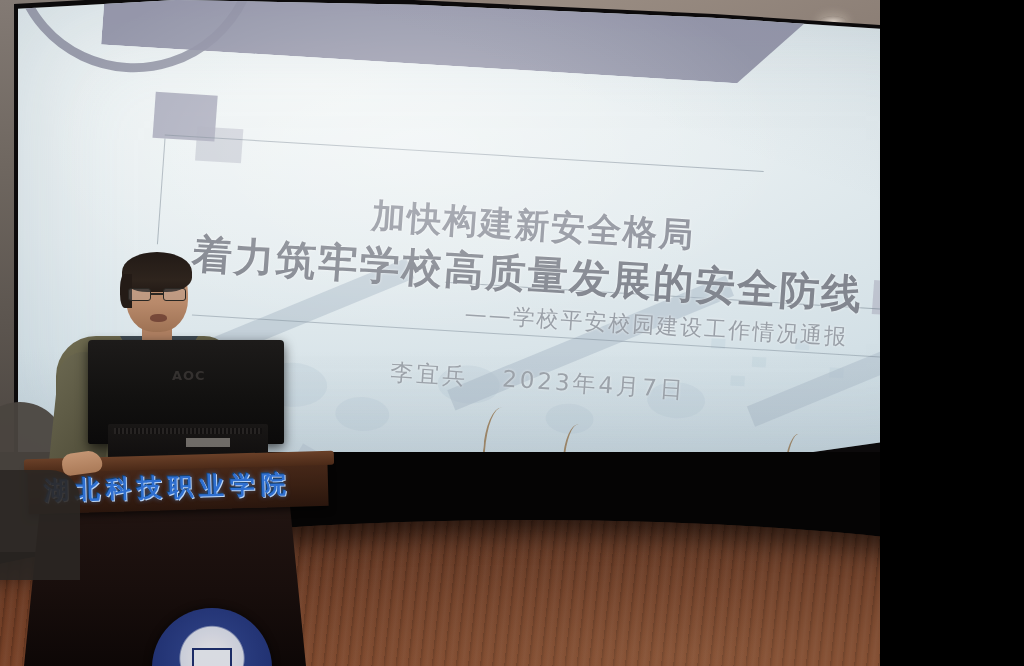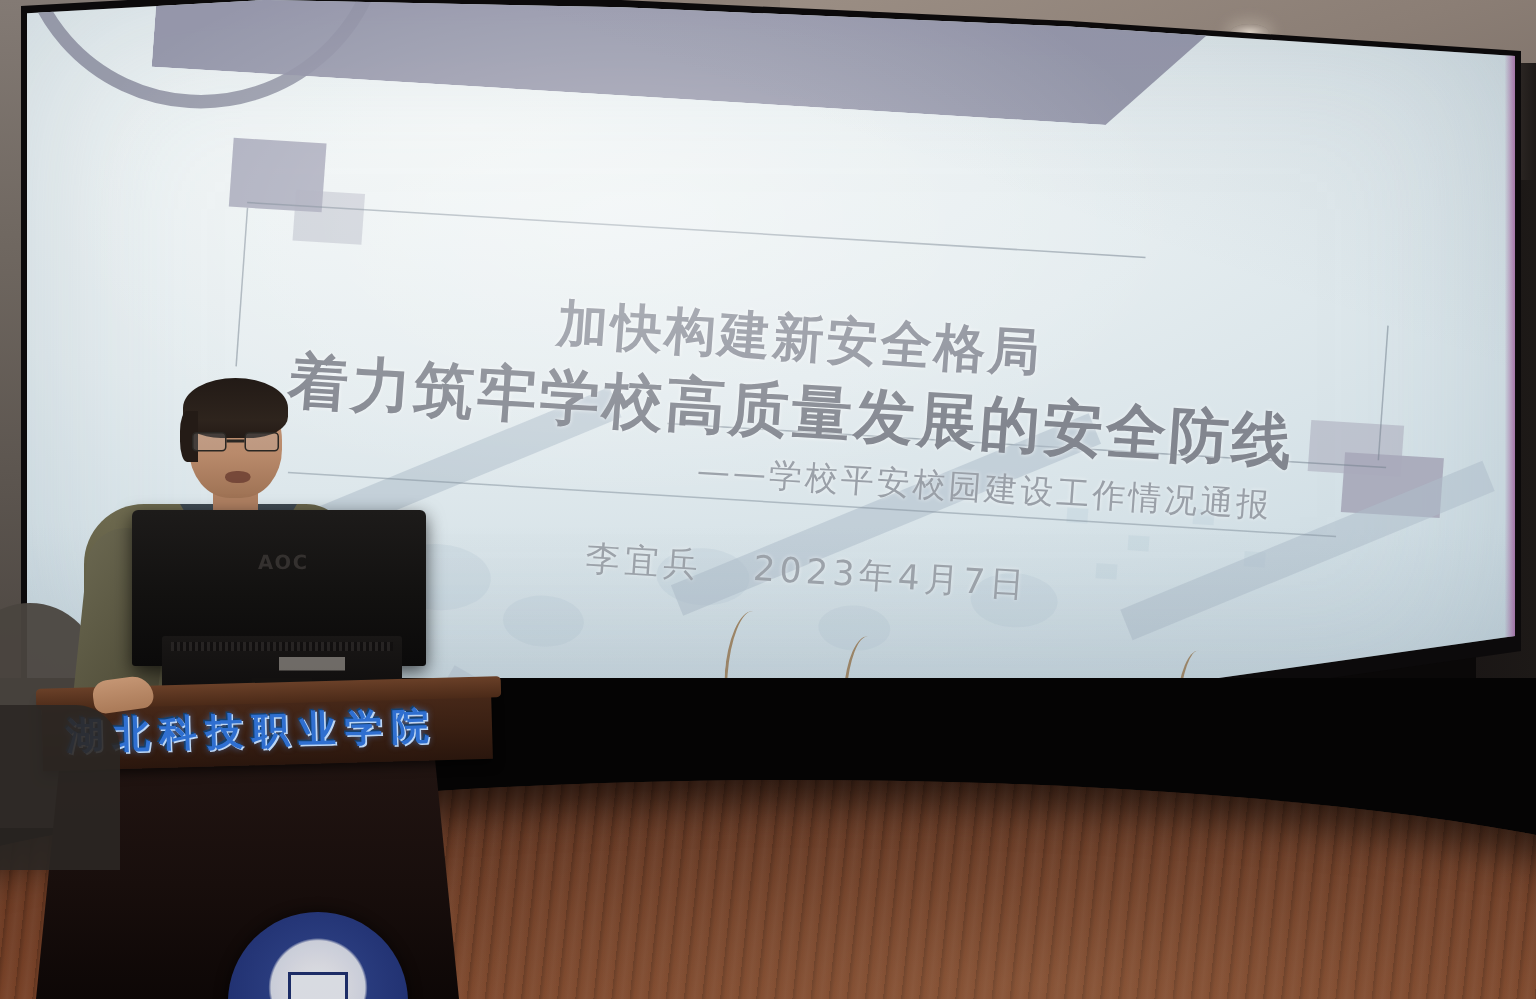--- a/index.html
+++ b/index.html
@@ -1,18 +1,18 @@
 <!DOCTYPE html>
 <html><head>
 <meta charset="utf-8">
 <style>
   html,body{margin:0;padding:0;background:#000;}
   *{box-sizing:border-box;}
   #scene{
-    position:relative;width:1024px;height:666px;overflow:hidden;
+    position:relative;width:880px;height:666px;overflow:hidden;
     font-family:"DejaVu Sans","Liberation Sans",sans-serif;
     background:#0a0808;
   }
 
   
   .ceiling{
     position:absolute;left:0;top:0;width:1024px;height:60px;
     background:linear-gradient(180deg,#8e8178 0%,#978a80 40%,#7d7169 100%);
   }
   .ceiling-right{

